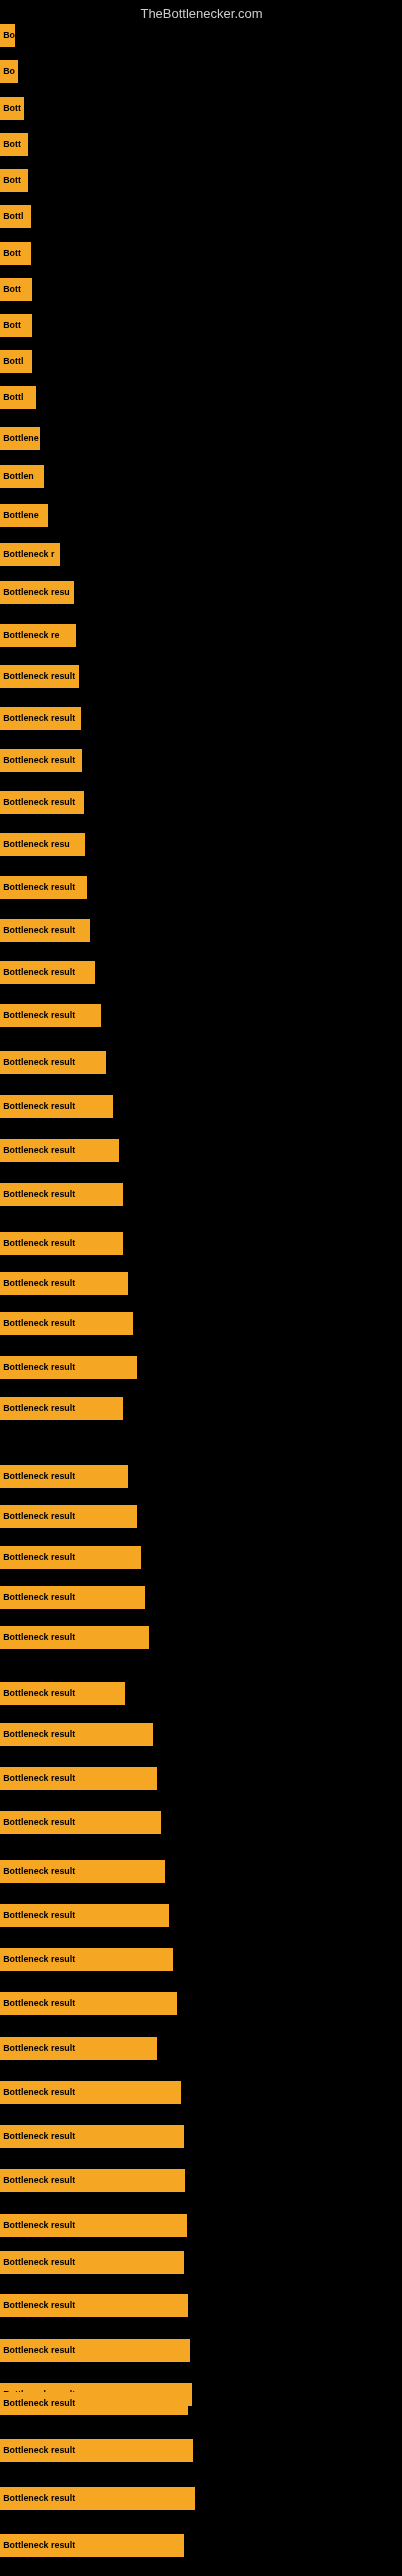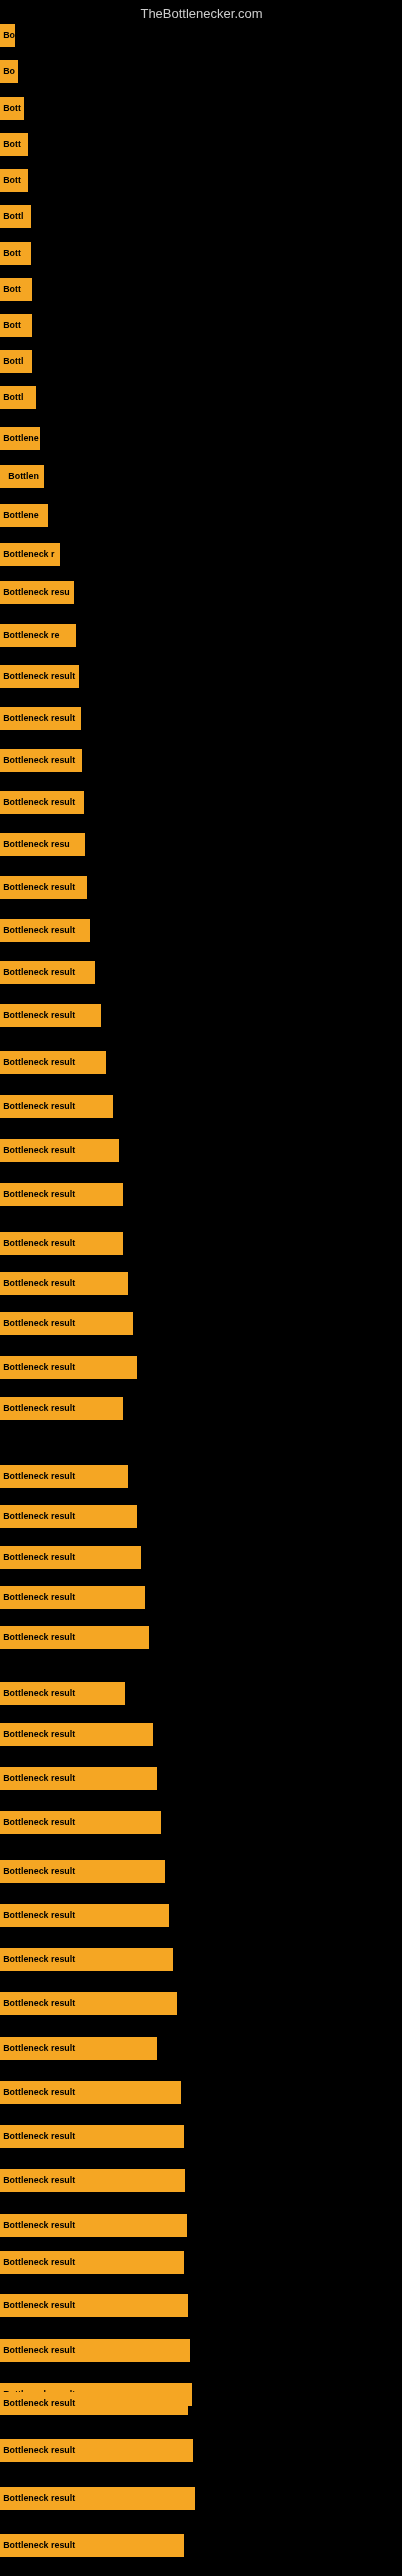--- a/index.html
+++ b/index.html
@@ -105,21 +105,21 @@
       <div class="bar" style="width: 36px;">
         <span class="bar-label">Bottl</span>
       </div>
     </div>
     <div class="bar-container" style="top: 427px; left: 0px;">
       <div class="bar" style="width: 40px;">
         <span class="bar-label">Bottlene</span>
       </div>
     </div>
     <div class="bar-container" style="top: 465px; left: 0px;">
-      <div class="bar" style="width: 44px; justify-content: center;">
+      <div class="bar" style="width: 44px;">
         <span class="bar-label">Bottlen</span>
       </div>
     </div>
     <div class="bar-container" style="top: 504px; left: 0px;">
       <div class="bar" style="width: 48px;">
         <span class="bar-label">Bottlene</span>
       </div>
     </div>
     <div class="bar-container" style="top: 543px; left: 0px;">
       <div class="bar" style="width: 60px;">

